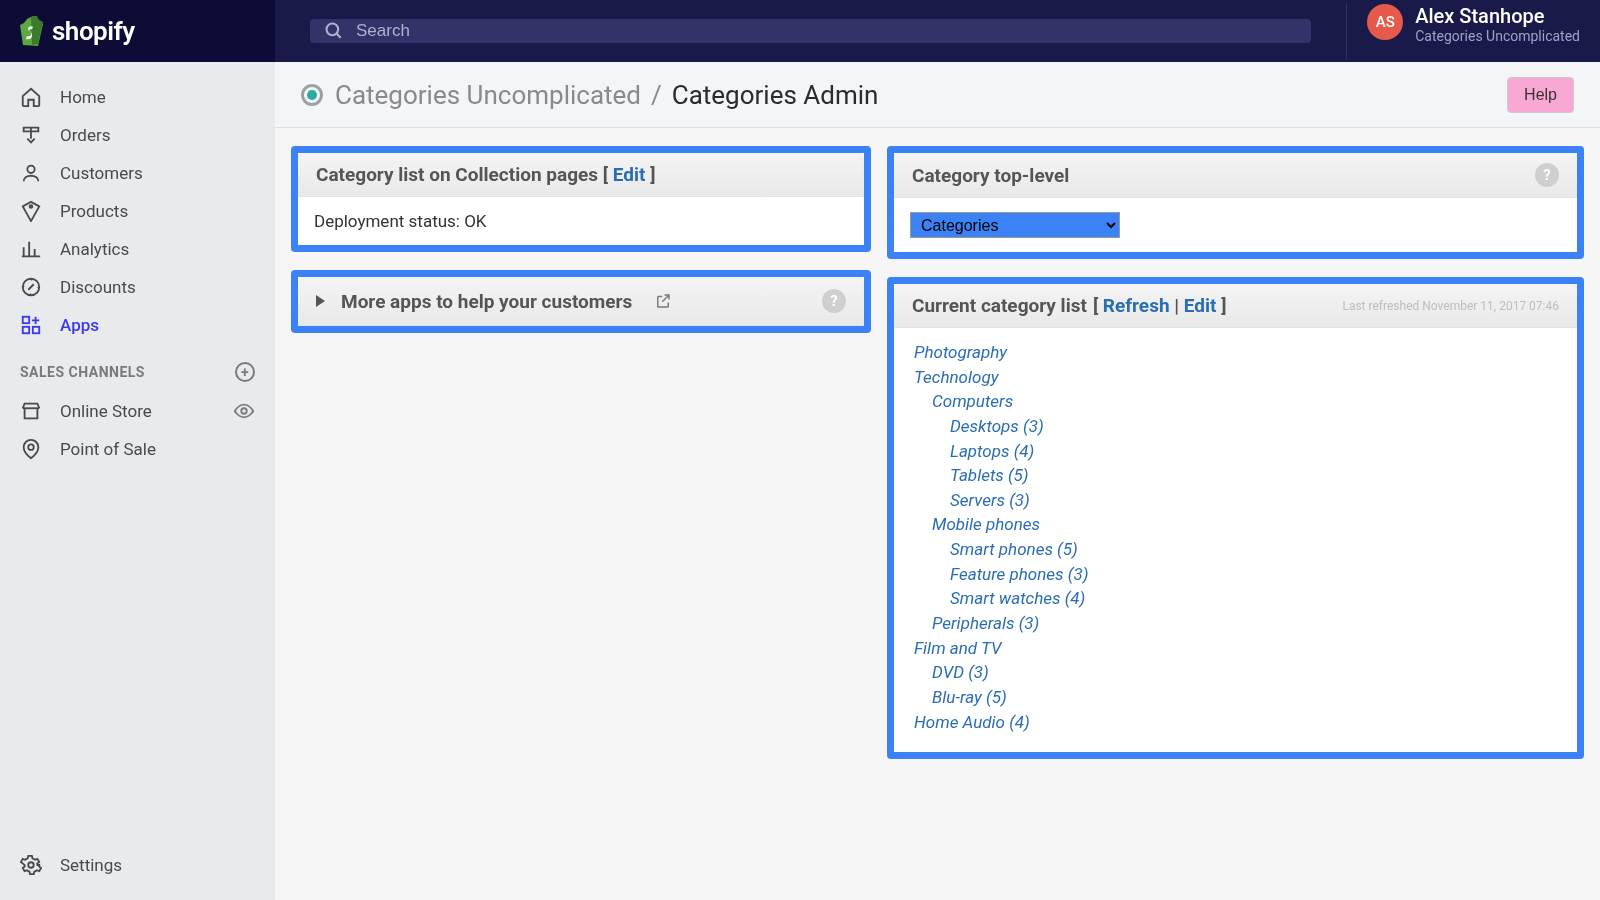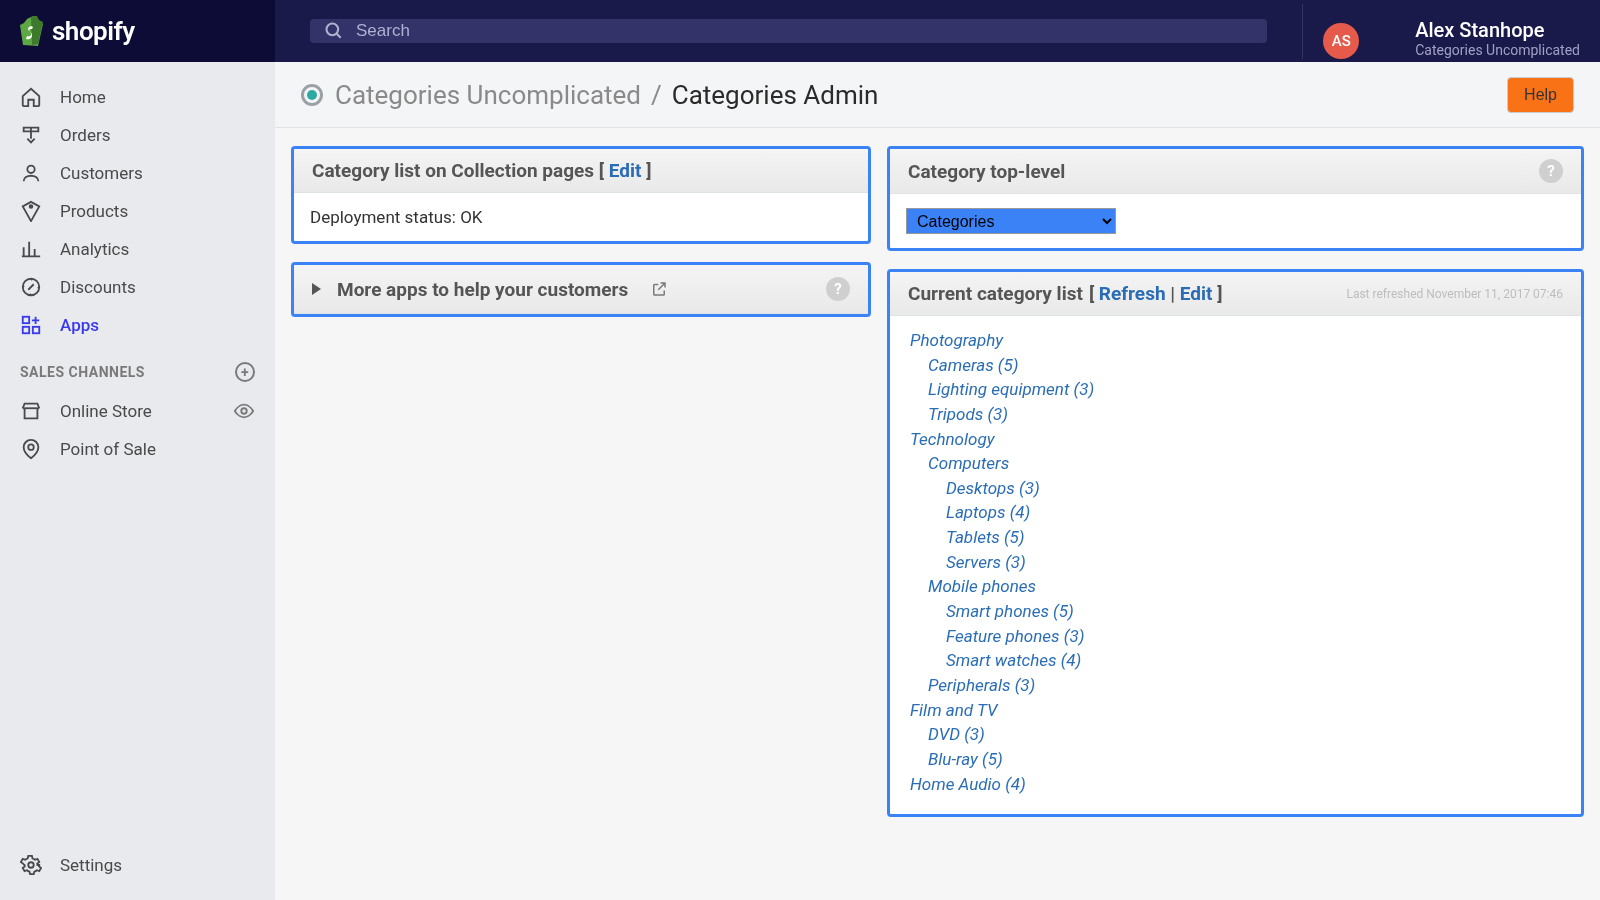--- a/index.html
+++ b/index.html
@@ -6,21 +6,21 @@
 body { font-family: -apple-system, BlinkMacSystemFont, "Segoe UI", Roboto, Helvetica, Arial, sans-serif; background: #f4f5f7; width:1600px; height:900px; overflow:hidden;}
 .topbar { height: 62px; background: #1a1a4a; display: flex; align-items: center; }
 .logo-box { width:275px; height:62px; background:#0c0c36; display:flex; align-items:center; padding-left:18px;}
 .logo-bag { position:relative; width:26px; height:30px; margin-right:8px;}
 .logo-text { color:#fff; font-size:26px; font-weight:600; letter-spacing:-.5px;}
 .search-wrap { flex:1; padding:0 35px 0 35px;}
 .search-bar { height:24px; background:#33336a; border-radius:4px; display:flex; align-items:center; padding:0 14px;}
 .search-icon svg { width:20px; height:20px; }
 .search-input { flex:1; background:transparent; border:none; color:#ddd; font-size:17px; margin-left:12px; outline:none;}
 .search-input::placeholder { color:#b0b0d0; }
-.user-box { display:flex; align-items:flex-end; padding:0 20px 0 20px; border-left:1px solid rgba(255,255,255,.12); height:55px;gap:44px;}
+.user-box { display:flex; align-items:flex-start; padding:0 20px 0 20px; border-left:1px solid rgba(255,255,255,.12); height:55px;}
 .avatar { width:36px; height:36px; border-radius:50%; background:#e55a4a; color:#fff; display:flex; align-items:center; justify-content:center; font-size:15px; font-weight:500; margin-right:12px;}
 .user-name { color:#fff; font-size:20px; font-weight:500; line-height:1.2;}
 .user-store { color:#a0a0c5; font-size:14px; line-height:1.2;}
 .layout { display:flex; height:calc(900px - 62px);}
 .sidebar { width:275px; background:#e9eaed; padding-top:16px; display:flex; flex-direction:column;}
 .nav-item { display:flex; align-items:center; padding:8px 20px; cursor:pointer; color:#4a4a4a;}
 .nav-item.active { color:#3a3aea; }
 .nav-item .ic { width:22px; height:22px; margin-right:18px; display:flex; align-items:center; justify-content:center;}
 .nav-item .lbl { font-size:17px;}
 .nav-item.active .lbl { font-weight:500;}
@@ -29,25 +29,25 @@
 .eye-ic { width:22px;height:22px;color:#7a7a7a;}
 .sidebar-spacer{flex:1;}
 .settings-item{padding:10px 20px 24px 20px;}
 .main { flex:1; background:#f6f6f7; overflow:auto;}
 .page-header { height:66px; display:flex; align-items:center; padding:0 26px; border-bottom:1px solid #dfe2e6; background:#f4f5f7;}
 .bc-bullet { width:22px; height:22px; border:3px solid #9aa0a6; border-radius:50%; margin-right:12px; position:relative;}
 .bc-bullet::after{content:'';position:absolute;top:3px;left:3px;right:3px;bottom:3px;border-radius:50%;background:#2ca9a0;}
 .bc-app { font-size:26px; color:#8a8a8a;}
 .bc-sep { font-size:26px; color:#8a8a8a; margin:0 10px;}
 .bc-page { font-size:26px; color:#2b2b2b;}
-.help-btn { margin-left:auto; background:#f97316; border:1px solid #c8ccd0; border-radius:4px; padding:8px 16px; font-size:16px; color:#333; cursor:pointer;}
+.help-btn { margin-left:auto; background:#f9a8d4; border:1px solid #c8ccd0; border-radius:4px; padding:8px 16px; font-size:16px; color:#333; cursor:pointer;}
 .content { padding:18px 16px; display:flex; gap:16px;}
 .col-left { width:580px;}
 .col-right { flex:1;}
-.panel { background:#fff; border:3px solid #3b82f6; border-radius:4px; margin-bottom:18px;}
+.panel { background:#fff; border:7px solid #3b82f6; border-radius:4px; margin-bottom:18px;}
 .panel-hd { background:linear-gradient(#f4f4f4,#e9e9e9); border-bottom:1px solid #dfe2e6; padding:10px 18px; display:flex; align-items:center; position:relative; border-top-left-radius:4px;border-top-right-radius:4px;}
 .panel-hd .title { font-size:19px; font-weight:700; color:#555;}
 .panel-hd .title .bracket { font-weight:700;}
 .panel-hd .title a { color:#2a6db5; text-decoration:none;}
 .panel-body { padding:14px 16px; font-size:17px; color:#333;}
 .help-circ { width:24px;height:24px;border-radius:50%;background:#cfcfcf;color:#fff;display:flex;align-items:center;justify-content:center;font-size:15px;font-weight:700;margin-left:auto;}
 .more-hd { display:flex; align-items:center; gap:16px; padding:12px 18px;}
 .chev { width:0;height:0;border-top:6px solid transparent;border-bottom:6px solid transparent;border-left:9px solid #555;}
 .ext-ic { color:#7a7a7a; margin-left:6px;}
 .sel { width:210px; height:26px; border:1px solid #999; font-size:16px; padding:2px 6px; background:#3b82f6;}
@@ -257,25 +257,21 @@
         <div class="panel">
           <div class="panel-hd">
             <div class="cat-hd-row">
               <span class="cat-hd-title">Current category list</span>
               <span class="cat-links"> [ <a href="#">Refresh</a> | <a href="#">Edit</a> ]</span>
               <span class="last-ref">Last refreshed November 11, 2017 07:46</span>
             </div>
           </div>
           <div class="tree">
             <ul id="tree-root">
-                <li><a href="#">Photography</a><ul>
-                    <li><a href="#">Cameras (5)</a></li>
-                    <li><a href="#">Lighting equipment (3)</a></li>
-                    <li><a href="#">Tripods (3)</a></li>
-                  </ul></li>
+                <li><a href="#">Photography</a></li>
                 <li><a href="#">Technology</a><ul>
                     <li><a href="#">Computers</a><ul>
                         <li><a href="#">Desktops (3)</a></li>
                         <li><a href="#">Laptops (4)</a></li>
                         <li><a href="#">Tablets (5)</a></li>
                         <li><a href="#">Servers (3)</a></li>
                       </ul></li>
                     <li><a href="#">Mobile phones</a><ul>
                         <li><a href="#">Smart phones (5)</a></li>
                         <li><a href="#">Feature phones (3)</a></li>

